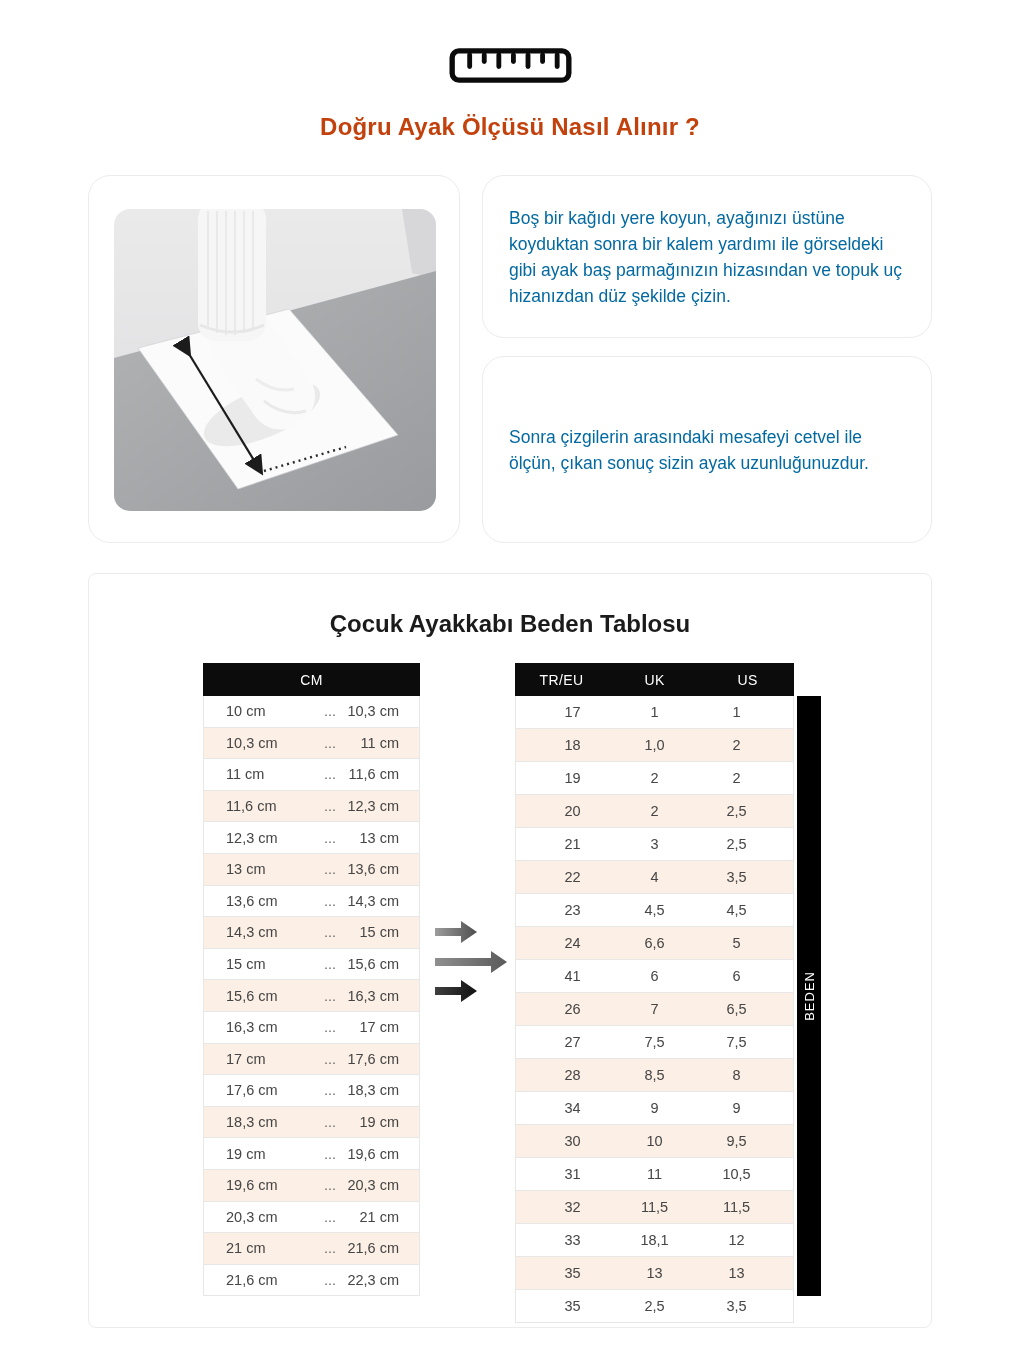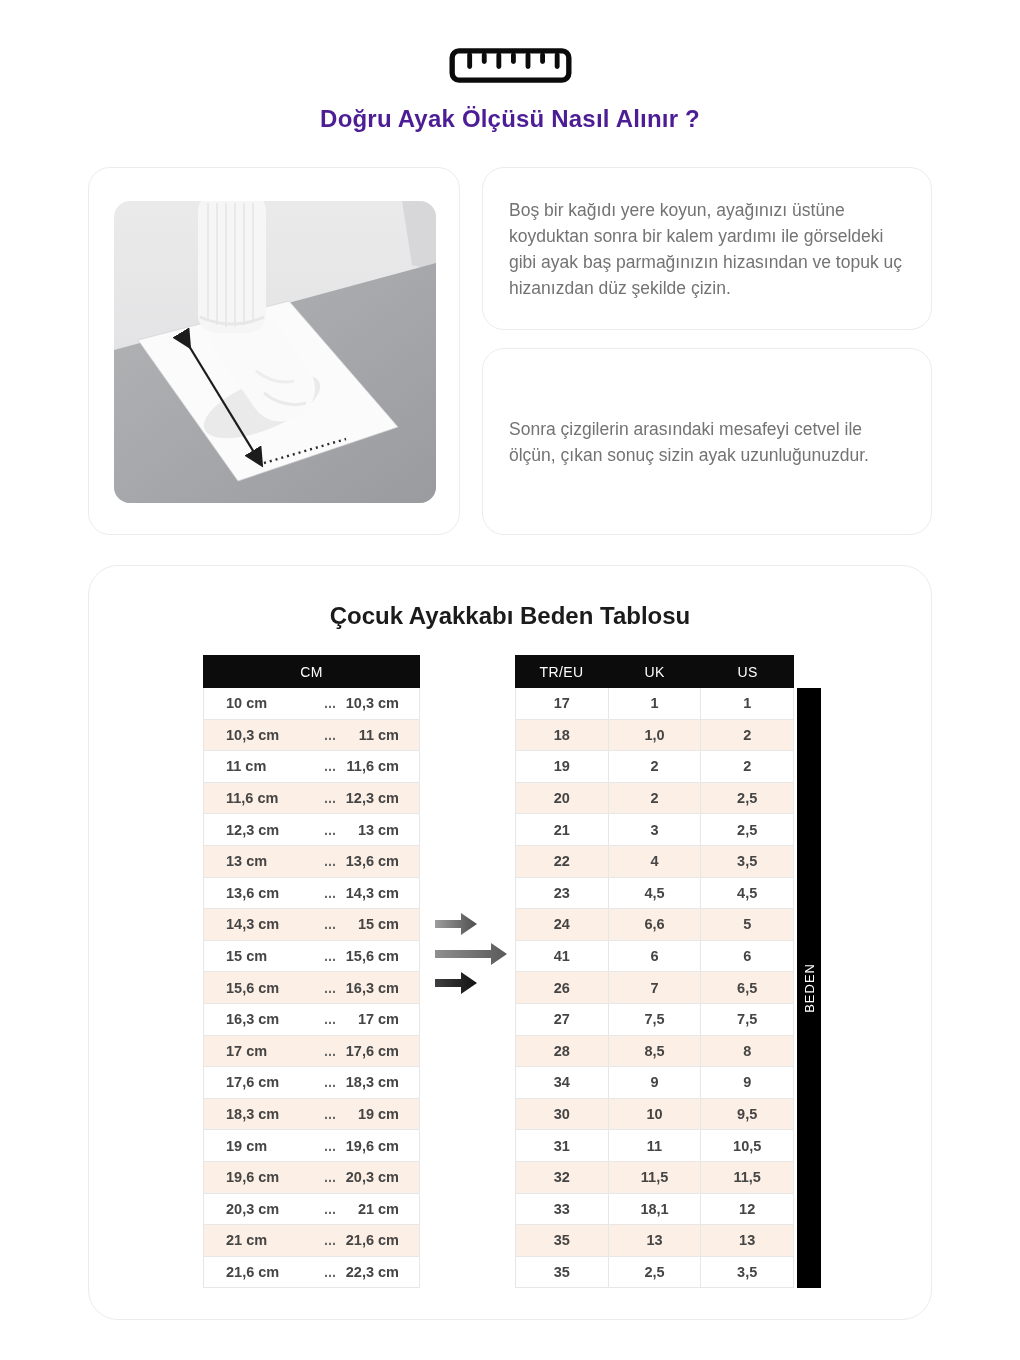--- a/index.html
+++ b/index.html
@@ -2,52 +2,52 @@
 <html><head>
 <meta charset="utf-8">
 <style>
   html,body{margin:0;padding:0;background:#ffffff;}
   body{width:1020px;height:1360px;position:relative;font-family:"Liberation Sans",sans-serif;overflow:hidden;}
   .page{width:1020px;height:1360px;background:#fff;}
 
   
   .top{text-align:center;padding-top:48px;}
   .ruler-wrap{display:flex;justify-content:center;}
-  .page-title{font-size:24px;font-weight:700;color:#4c1d95;margin:22px 0 0;letter-spacing:.2px;}
+  .page-title{font-size:24px;font-weight:700;color:#c2410c;margin:30px 0 0;letter-spacing:.2px;}
 
   
   .instructions{display:flex;gap:22px;margin:34px 0 0 88px;width:844px;}
   .card{background:#fff;border:1px solid #ececec;border-radius:22px;box-sizing:border-box;}
   .photo-card{width:372px;height:368px;position:relative;}
   .photo-frame{position:absolute;left:25px;top:33px;width:322px;height:302px;border-radius:16px;overflow:hidden;}
   .text-col{display:flex;flex-direction:column;gap:18px;width:450px;}
   .text-card{display:flex;align-items:center;padding:0 26px;}
   .text-card.first{height:163px;}
   .text-card.second{height:187px;justify-content:center;}
-  .text-card p{margin:0;font-size:17.5px;line-height:26px;color:#737373;}
+  .text-card p{margin:0;font-size:17.5px;line-height:26px;color:#0369a1;}
 
   
-  .size-card{margin:30px 0 0 88px;width:844px;height:755px;border:1px solid #ececec;border-radius:30px;box-sizing:border-box;background:#fff;}
+  .size-card{margin:30px 0 0 88px;width:844px;height:755px;border:1px solid #ececec;border-radius:8px;box-sizing:border-box;background:#fff;}
   .size-title{text-align:center;font-size:24px;font-weight:700;color:#1b1b1b;margin:36px 0 25px;line-height:28px;}
   .tables-row{position:relative;margin-left:114px;display:flex;align-items:flex-start;}
 
   .thead{height:33px;background:#0c0c0c;color:#fff;display:flex;align-items:center;font-size:14px;letter-spacing:.4px;}
   .cm-table{width:217px;}
   .cm-table .thead{justify-content:center;}
   .trow{display:flex;align-items:stretch;height:31.6px;box-sizing:border-box;border:1px solid #e7e7e7;border-top:none;background:#fff;
-        font-size:14.5px;font-weight:700;color:#454545;}
+        font-size:14.5px;font-weight:400;color:#454545;}
   .trow.alt{background:#fcefe5;}
   .trow span{display:flex;align-items:center;}
   .c-from{width:90px;padding-left:22px;}
   .c-sep{width:28px;justify-content:center;color:#6a6a6a;}
   .c-to{flex:1;justify-content:flex-end;padding-right:20px;}
 
   .size-table{width:279px;margin-left:95px;}
   .size-table .thead .h-cell{flex:1;text-align:center;}
-  .srow{padding:0;}
+  .srow{padding:16px;}
   .s-cell{flex:1;justify-content:center;}
   .s-cell + .s-cell{border-left:1px solid #e7e7e7;}
 
   .beden-bar{width:24px;height:600px;background:#000;margin-left:3px;margin-top:33px;display:flex;align-items:center;justify-content:center;}
   .beden-bar span{writing-mode:vertical-rl;transform:rotate(180deg);color:#fff;font-size:13px;font-weight:400;letter-spacing:1px;}
 
   .arrows{position:absolute;left:232px;top:258px;width:74px;height:84px;}
 </style>
 </head>
 <body>

